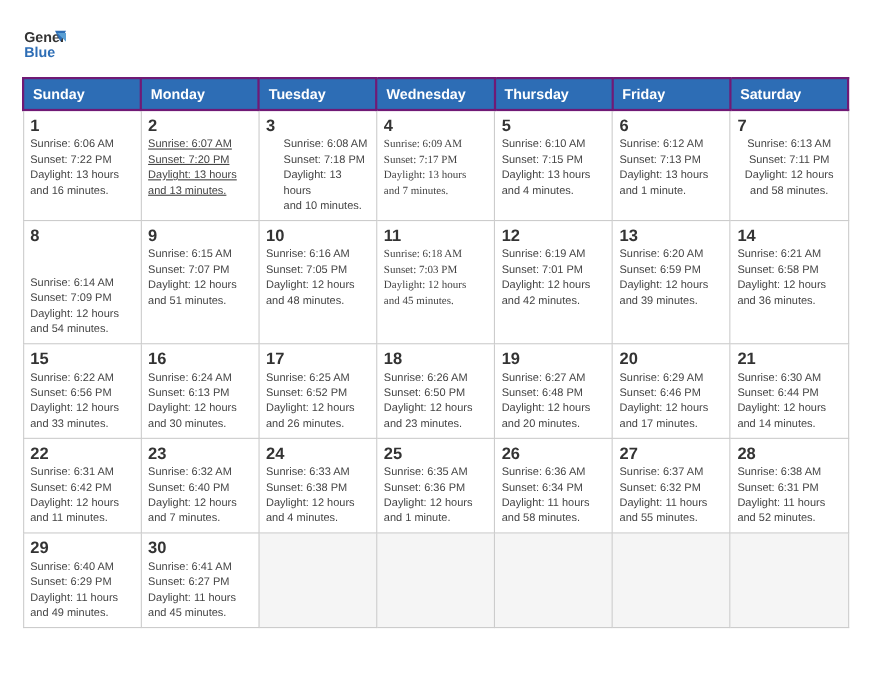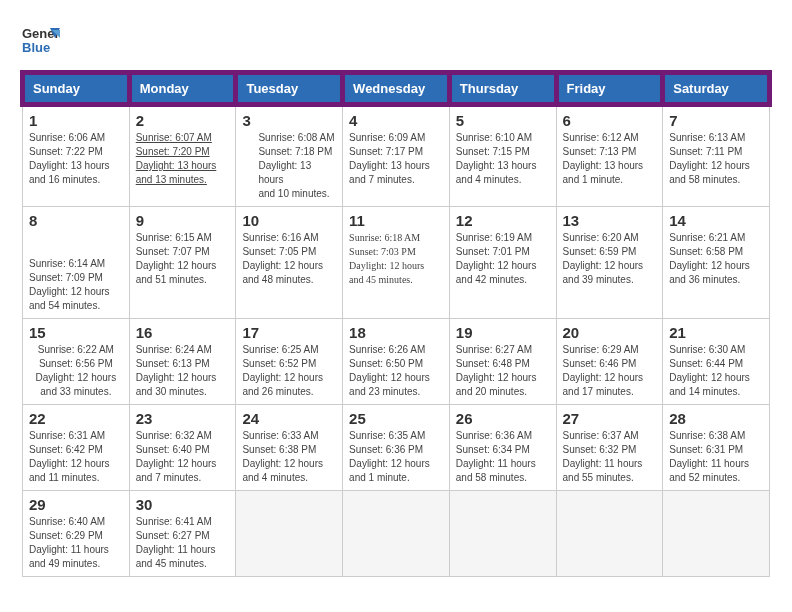--- a/index.html
+++ b/index.html
@@ -41,21 +41,21 @@
       width: 100%;
       border-collapse: collapse;
     }
     .calendar th {
       background: #2d6db5;
       color: #fff;
       font-size: 13px;
       font-weight: bold;
       padding: 6px 8px;
       text-align: left;
-      border: 5px solid #701a75;
+      border: 2px solid #701a75;
     }
     .calendar td {
       vertical-align: top;
       padding: 5px 6px;
       border: 1px solid #ccc;
       font-size: 11px;
       color: #333;
       background: #fff;
       width: 14.28%;
       min-height: 80px;
@@ -124,42 +124,42 @@
         </td>
         <td>
           <span class="day-number">3</span>
           <div class="day-info" style="white-space: pre-line; margin-left: 16px;">Sunrise: 6:08 AM
 Sunset: 7:18 PM
 Daylight: 13 hours
 and 10 minutes.</div>
         </td>
         <td>
           <span class="day-number">4</span>
-          <div class="day-info" style="white-space: pre-line;">Sunrise: 6:09 AM
+          <div class="day-info" style="white-space: pre-line; font-family: Liberation Serif, serif;">Sunrise: 6:09 AM
 Sunset: 7:17 PM
 Daylight: 13 hours
 and 7 minutes.</div>
         </td>
         <td>
           <span class="day-number">5</span>
           <div class="day-info" style="white-space: pre-line;">Sunrise: 6:10 AM
 Sunset: 7:15 PM
 Daylight: 13 hours
 and 4 minutes.</div>
         </td>
         <td>
           <span class="day-number">6</span>
           <div class="day-info" style="white-space: pre-line;">Sunrise: 6:12 AM
 Sunset: 7:13 PM
 Daylight: 13 hours
 and 1 minute.</div>
         </td>
         <td>
           <span class="day-number">7</span>
-          <div class="day-info" style="white-space: pre-line;">Sunrise: 6:13 AM
+          <div class="day-info" style="white-space: pre-line; text-align: center;">Sunrise: 6:13 AM
 Sunset: 7:11 PM
 Daylight: 12 hours
 and 58 minutes.</div>
         </td>
       </tr>
       <tr>
         <td>
           <span class="day-number">8</span>
           <div class="day-info" style="white-space: pre-line; margin-top: 28px;">Sunrise: 6:14 AM
 Sunset: 7:09 PM
@@ -205,21 +205,21 @@
           <span class="day-number">14</span>
           <div class="day-info" style="white-space: pre-line;">Sunrise: 6:21 AM
 Sunset: 6:58 PM
 Daylight: 12 hours
 and 36 minutes.</div>
         </td>
       </tr>
       <tr>
         <td>
           <span class="day-number">15</span>
-          <div class="day-info" style="white-space: pre-line; text-align: center;">Sunrise: 6:22 AM
+          <div class="day-info" style="white-space: pre-line;">Sunrise: 6:22 AM
 Sunset: 6:56 PM
 Daylight: 12 hours
 and 33 minutes.</div>
         </td>
         <td>
           <span class="day-number">16</span>
           <div class="day-info" style="white-space: pre-line;">Sunrise: 6:24 AM
 Sunset: 6:13 PM
 Daylight: 12 hours
 and 30 minutes.</div>

